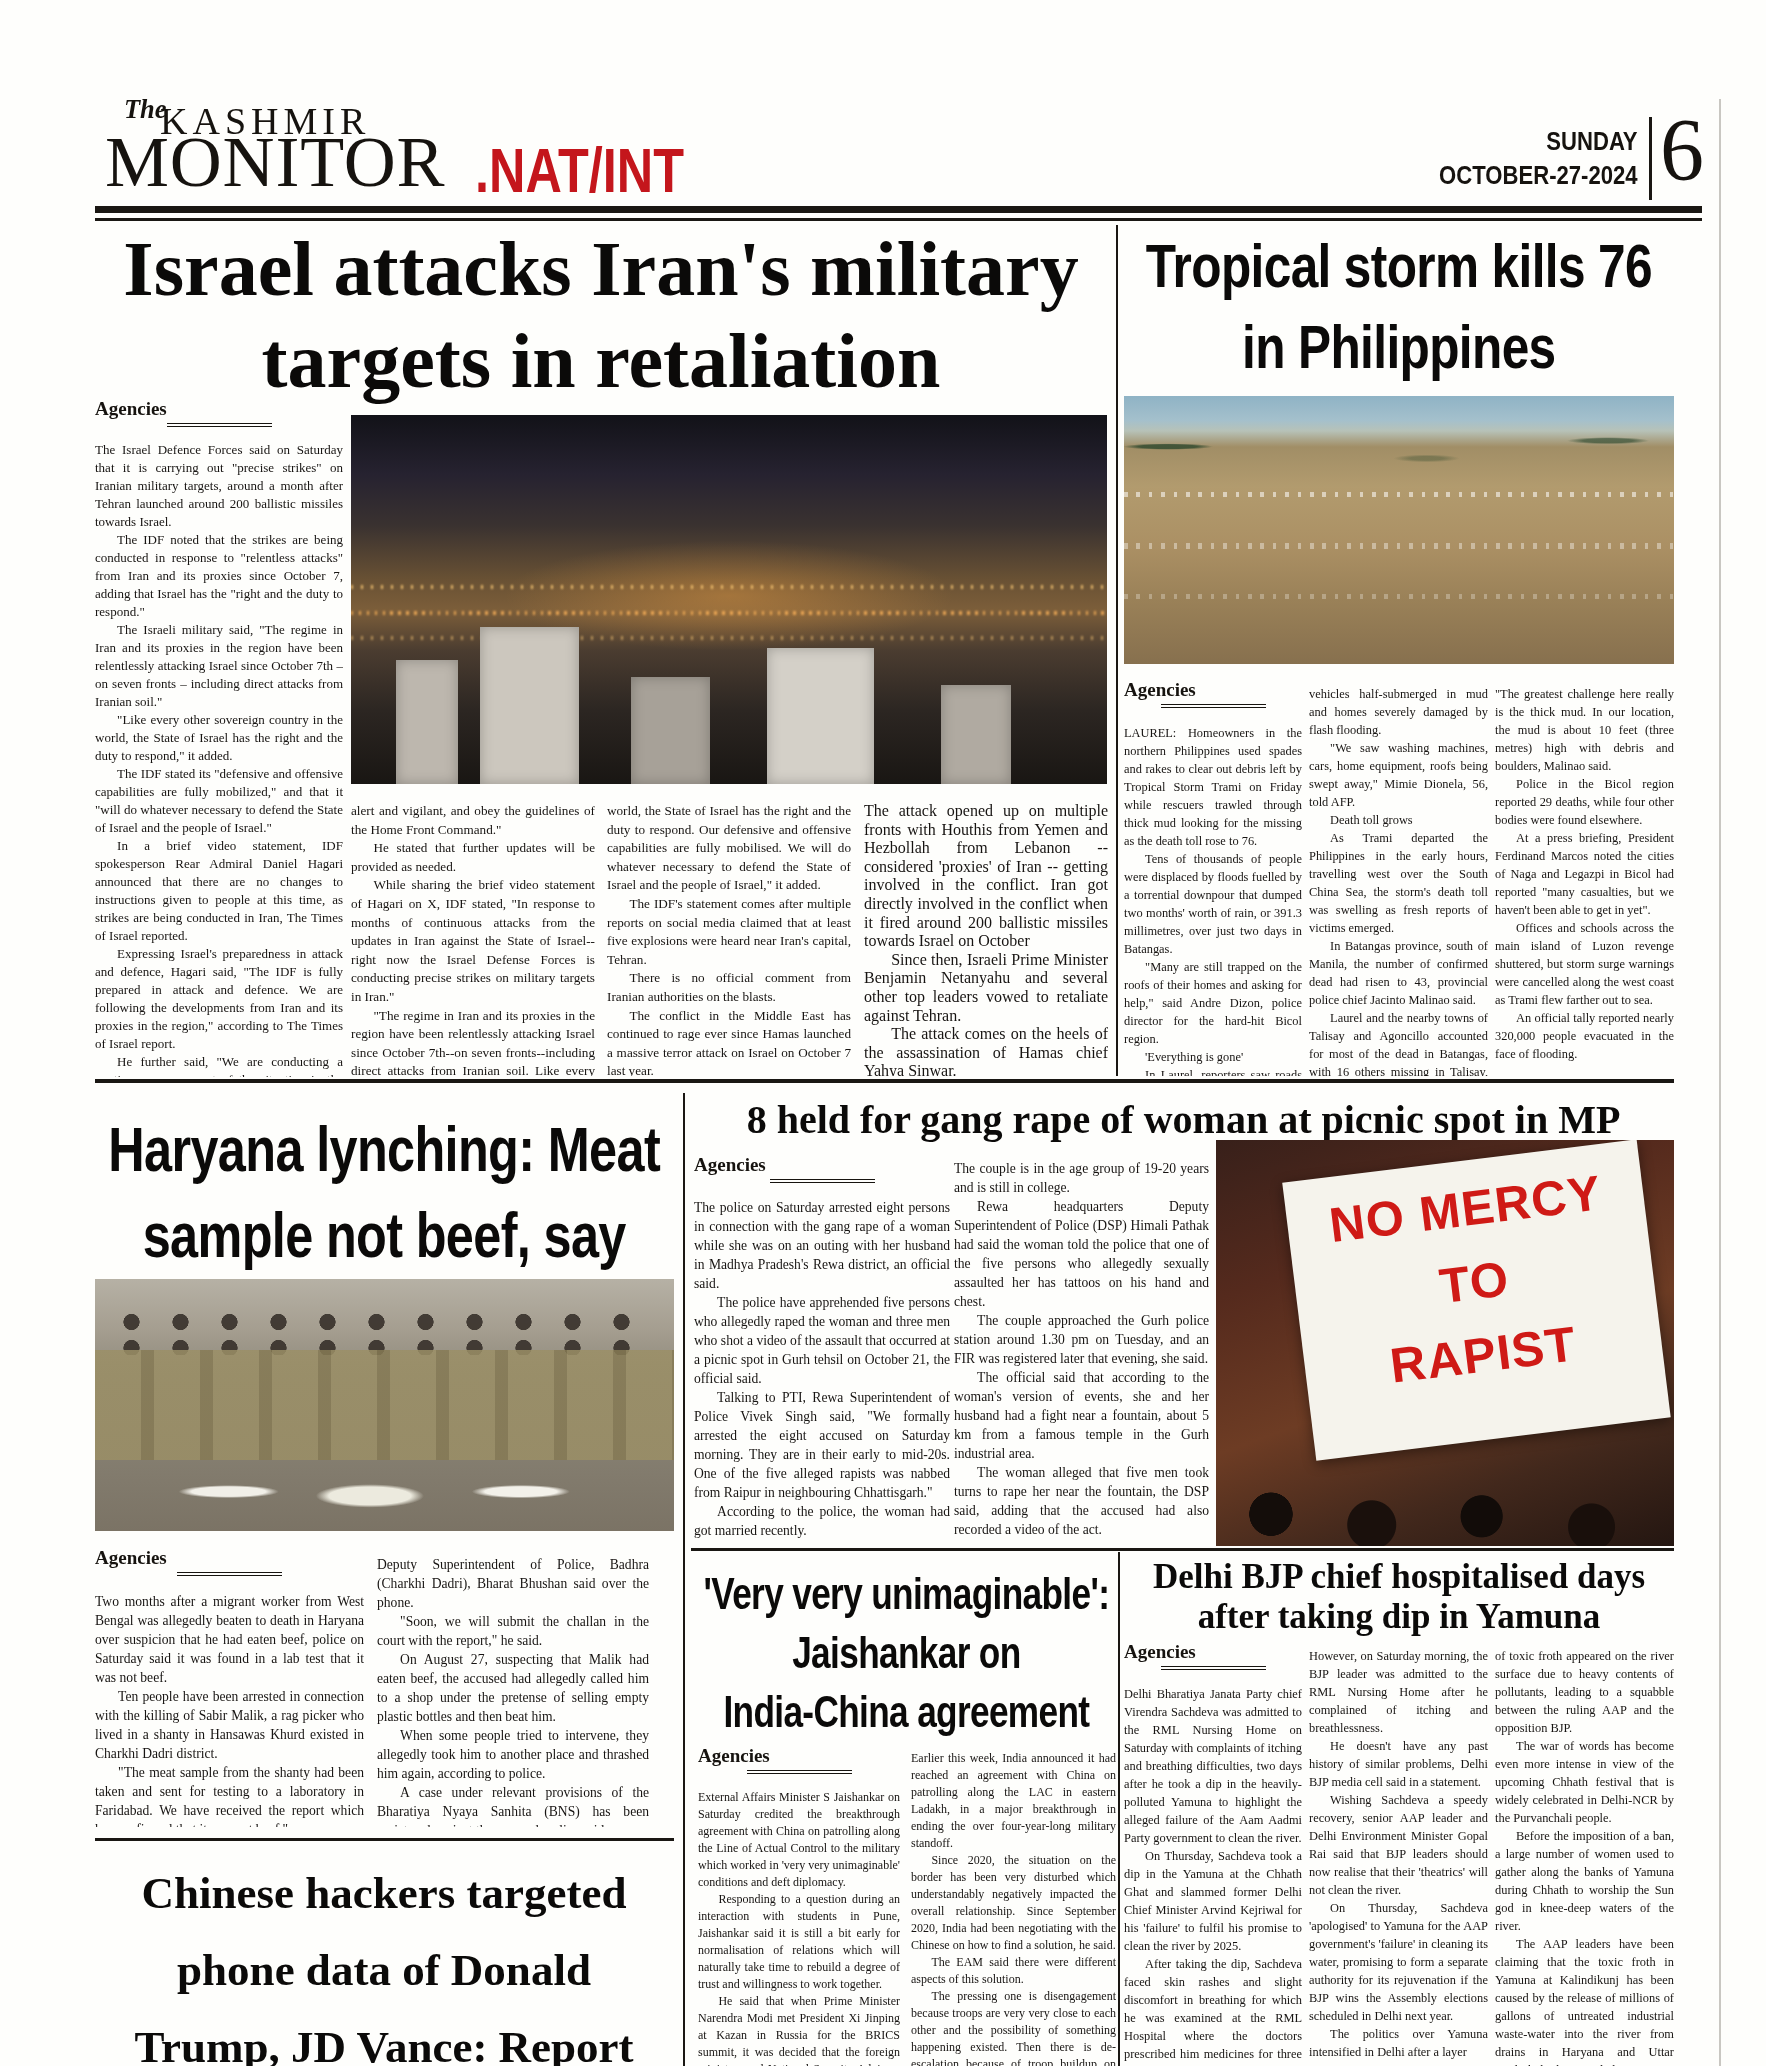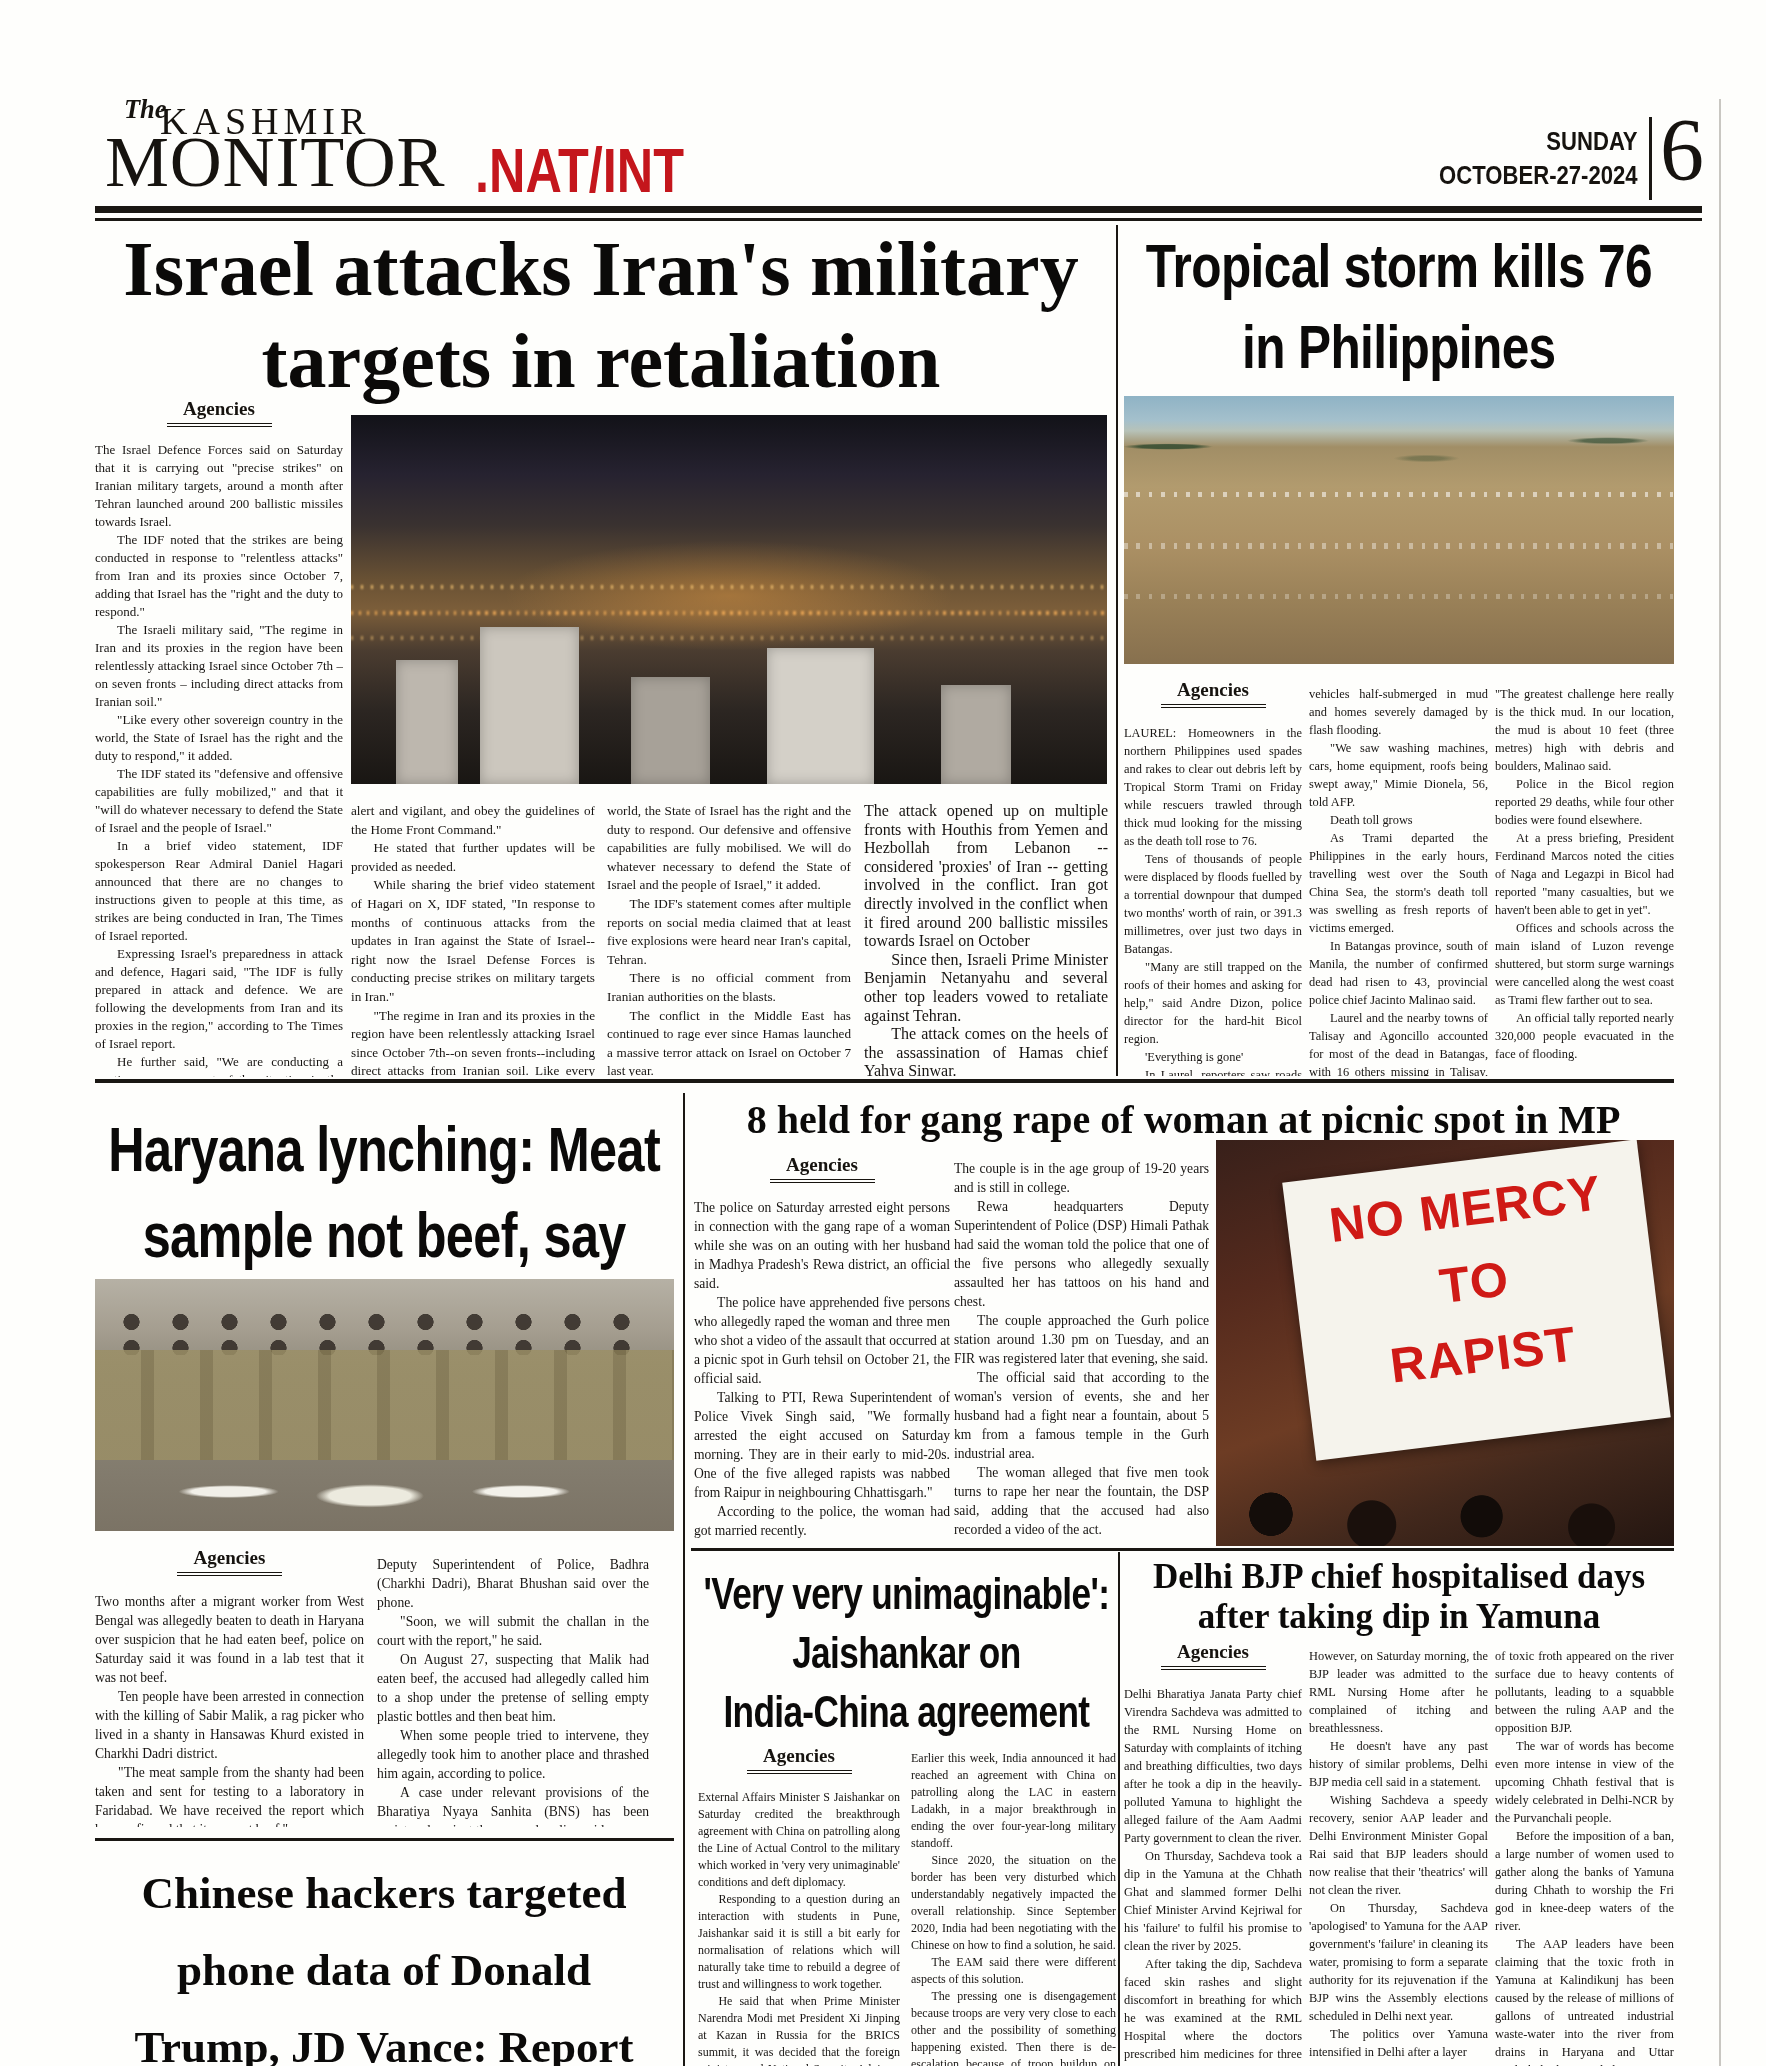--- a/index.html
+++ b/index.html
@@ -3,21 +3,21 @@
 <meta charset="utf-8">
 <style>
   html,body{margin:0;padding:0;background:#e8e8e6}
   #page{position:relative;width:1767px;height:2587px;background:#fefefc;font-family:"Liberation Serif",serif;color:#16130f;overflow:hidden}
   
   .hl{position:absolute;text-align:center;font-weight:bold;color:#0b0a09}
   .hl p{margin:0}
   .hl-serif{font-family:"Liberation Serif",serif}
   .hl-cond{font-family:"Liberation Sans",sans-serif;transform-origin:0 0;letter-spacing:-0.8px}
   
-  .byline{position:absolute;text-align:center}
+  .byline{position:absolute;}
   .byline .lbl{font-weight:bold;font-size:19px;font-family:"Liberation Serif",serif}
   .byline .rl{width:105px;margin:3.3px auto 0;border-top:1.7px solid #17140f;border-bottom:0.8px solid #17140f;height:2.1px}
   
   .coltext{position:absolute;text-align:justify;overflow:hidden;color:#171412}
   .coltext p{margin:0;text-indent:1.7em}
   .coltext p:first-child{text-indent:0}
   
   .vrule{position:absolute;width:1.7px;background:#1a1713}
   .hrule{position:absolute;background:#1a1713}
   
@@ -261,19 +261,19 @@
   <div class="coltext" style="left:1309px;top:1647px;width:179px;height:439px;font-size:12.4px;line-height:18px">
       <p>However, on Saturday morning, the BJP leader was admitted to the RML Nursing Home after he complained of itching and breathlessness.</p>
       <p>He doesn't have any past history of similar problems, Delhi BJP media cell said in a statement.</p>
       <p>Wishing Sachdeva a speedy recovery, senior AAP leader and Delhi Environment Minister Gopal Rai said that BJP leaders should now realise that their 'theatrics' will not clean the river.</p>
       <p>On Thursday, Sachdeva 'apologised' to Yamuna for the AAP government's 'failure' in cleaning its water, promising to form a separate authority for its rejuvenation if the BJP wins the Assembly elections scheduled in Delhi next year.</p>
       <p>The politics over Yamuna intensified in Delhi after a layer</p>
     </div>
   <div class="coltext" style="left:1495px;top:1647px;width:179px;height:439px;font-size:12.4px;line-height:18px">
       <p>of toxic froth appeared on the river surface due to heavy contents of pollutants, leading to a squabble between the ruling AAP and the opposition BJP.</p>
       <p>The war of words has become even more intense in view of the upcoming Chhath festival that is widely celebrated in Delhi-NCR by the Purvanchali people.</p>
-      <p>Before the imposition of a ban, a large number of women used to gather along the banks of Yamuna during Chhath to worship the Fri god in knee-deep waters of the river.</p>
+      <p>Before the imposition of a ban, a large number of women used to gather along the banks of Yamuna during Chhath to worship the Sun god in knee-deep waters of the river.</p>
       <p>The AAP leaders have been claiming that the toxic froth in Yamuna at Kalindikunj has been caused by the release of millions of gallons of untreated industrial waste-water into the river from drains in Haryana and Uttar Pradesh, both BJP-ruled states.</p>
     </div>
 
   <div class="edge" style="left:1719px;top:99px;width:1.7px;height:2438px"></div>
 </div>
 
 
 </body></html>

